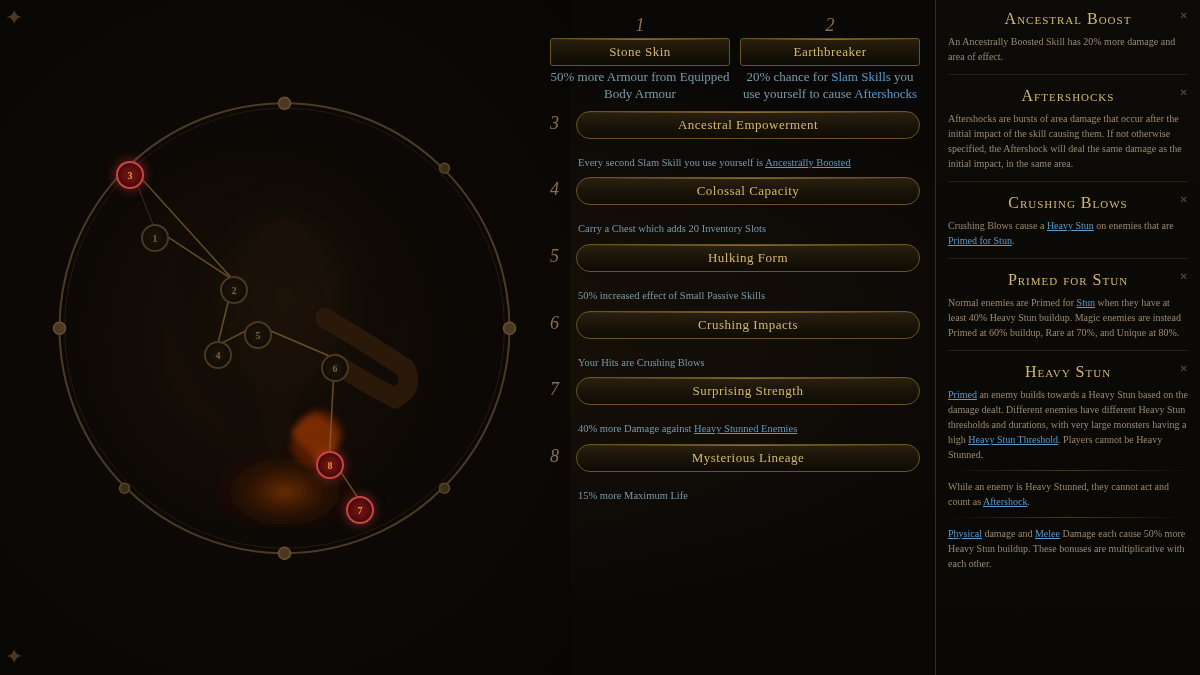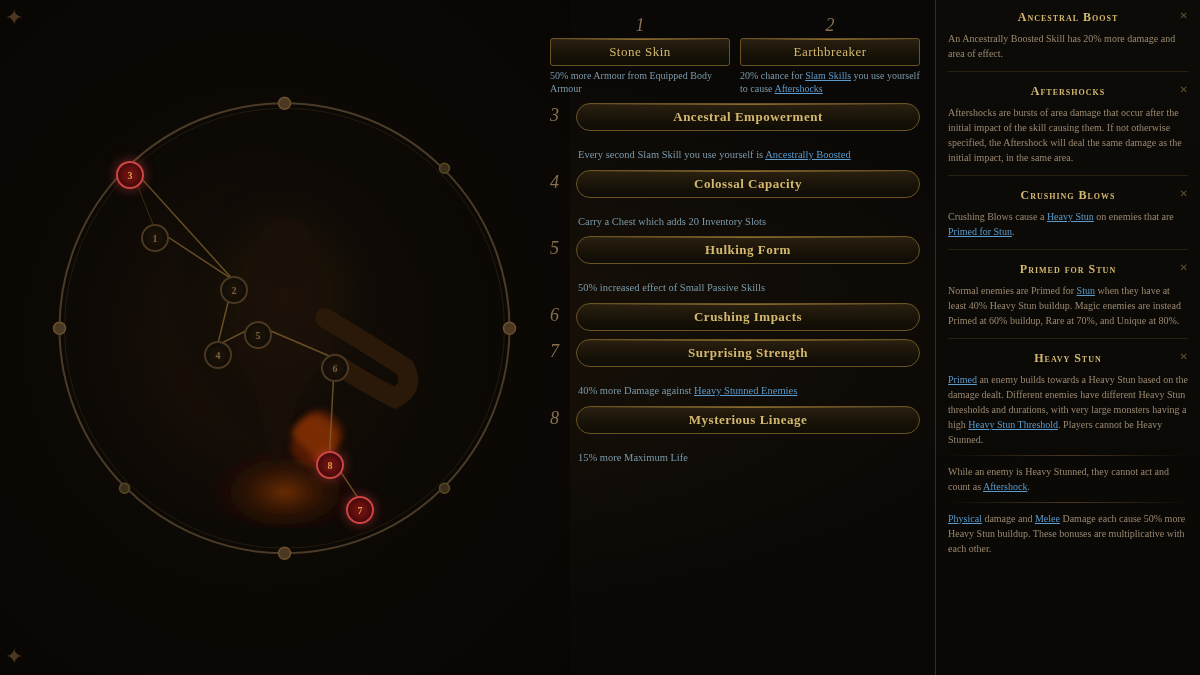--- a/index.html
+++ b/index.html
@@ -110,30 +110,29 @@
 
     .skill-box::before {
       content: '';
       position: absolute;
       top: 0; left: 0; right: 0;
       height: 1px;
       background: linear-gradient(to right, transparent, #8a6a30, transparent);
     }
 
     .skill-desc {
-      font-size: 10px;
+      font-size: 13px;
       color: #7a9aaa;
-      text-align: left;
+      text-align: center;
       margin-top: 3px;
       line-height: 1.3;
     }
 
     .skill-desc span {
       color: #5a9acc;
-      text-decoration: underline;
     }
 
     .skill-list {
       margin-top: 5px;
     }
 
     .skill-row {
       display: flex;
       align-items: flex-start;
       margin-bottom: 8px;
@@ -157,21 +156,20 @@
       background: linear-gradient(to bottom, #2a2010 0%, #1a1408 50%, #0e0c06 100%);
       border: 1px solid #6a5520;
       border-radius: 14px;
       padding: 5px 30px;
       text-align: center;
       color: #d4b870;
       font-size: 13px;
       letter-spacing: 0.5px;
       cursor: pointer;
       position: relative;
-      font-weight: bold;
     }
 
     .skill-row-box::before {
       content: '';
       position: absolute;
       top: 0; left: 0; right: 0;
       height: 1px;
       background: linear-gradient(to right, transparent, #8a6a30, transparent);
     }
 
@@ -216,27 +214,27 @@
     .info-card-close {
       position: absolute;
       top: 0;
       right: 0;
       font-size: 10px;
       color: #6a5030;
       cursor: pointer;
     }
 
     .info-card-title {
-      font-size: 12px;
+      font-size: 16px;
       font-variant: small-caps;
       letter-spacing: 1px;
       color: #d4b870;
       text-align: center;
       margin-bottom: 6px;
-      font-weight: bold;
+      font-weight: normal;
     }
 
     .info-card-body {
       font-size: 10px;
       color: #9a8870;
       line-height: 1.5;
     }
 
     .info-card-body a, .info-card-body .link {
       color: #5a9acc;
@@ -387,20 +385,21 @@
       <div class="skill-row-content">
         <div class="skill-row-box">Hulking Form</div>
         <div class="skill-row-desc">50% increased effect of Small Passive Skills</div>
       </div>
     </div>
 
     <div class="skill-row">
       <span class="skill-row-num">6</span>
       <div class="skill-row-content">
         <div class="skill-row-box">Crushing Impacts</div>
+        <div class="skill-row-desc">Your Hits are Crushing Blows</div>
       </div>
     </div>
 
     <div class="skill-row">
       <span class="skill-row-num">7</span>
       <div class="skill-row-content">
         <div class="skill-row-box">Surprising Strength</div>
         <div class="skill-row-desc">
           40% more Damage against <span>Heavy Stunned Enemies</span>
         </div>

